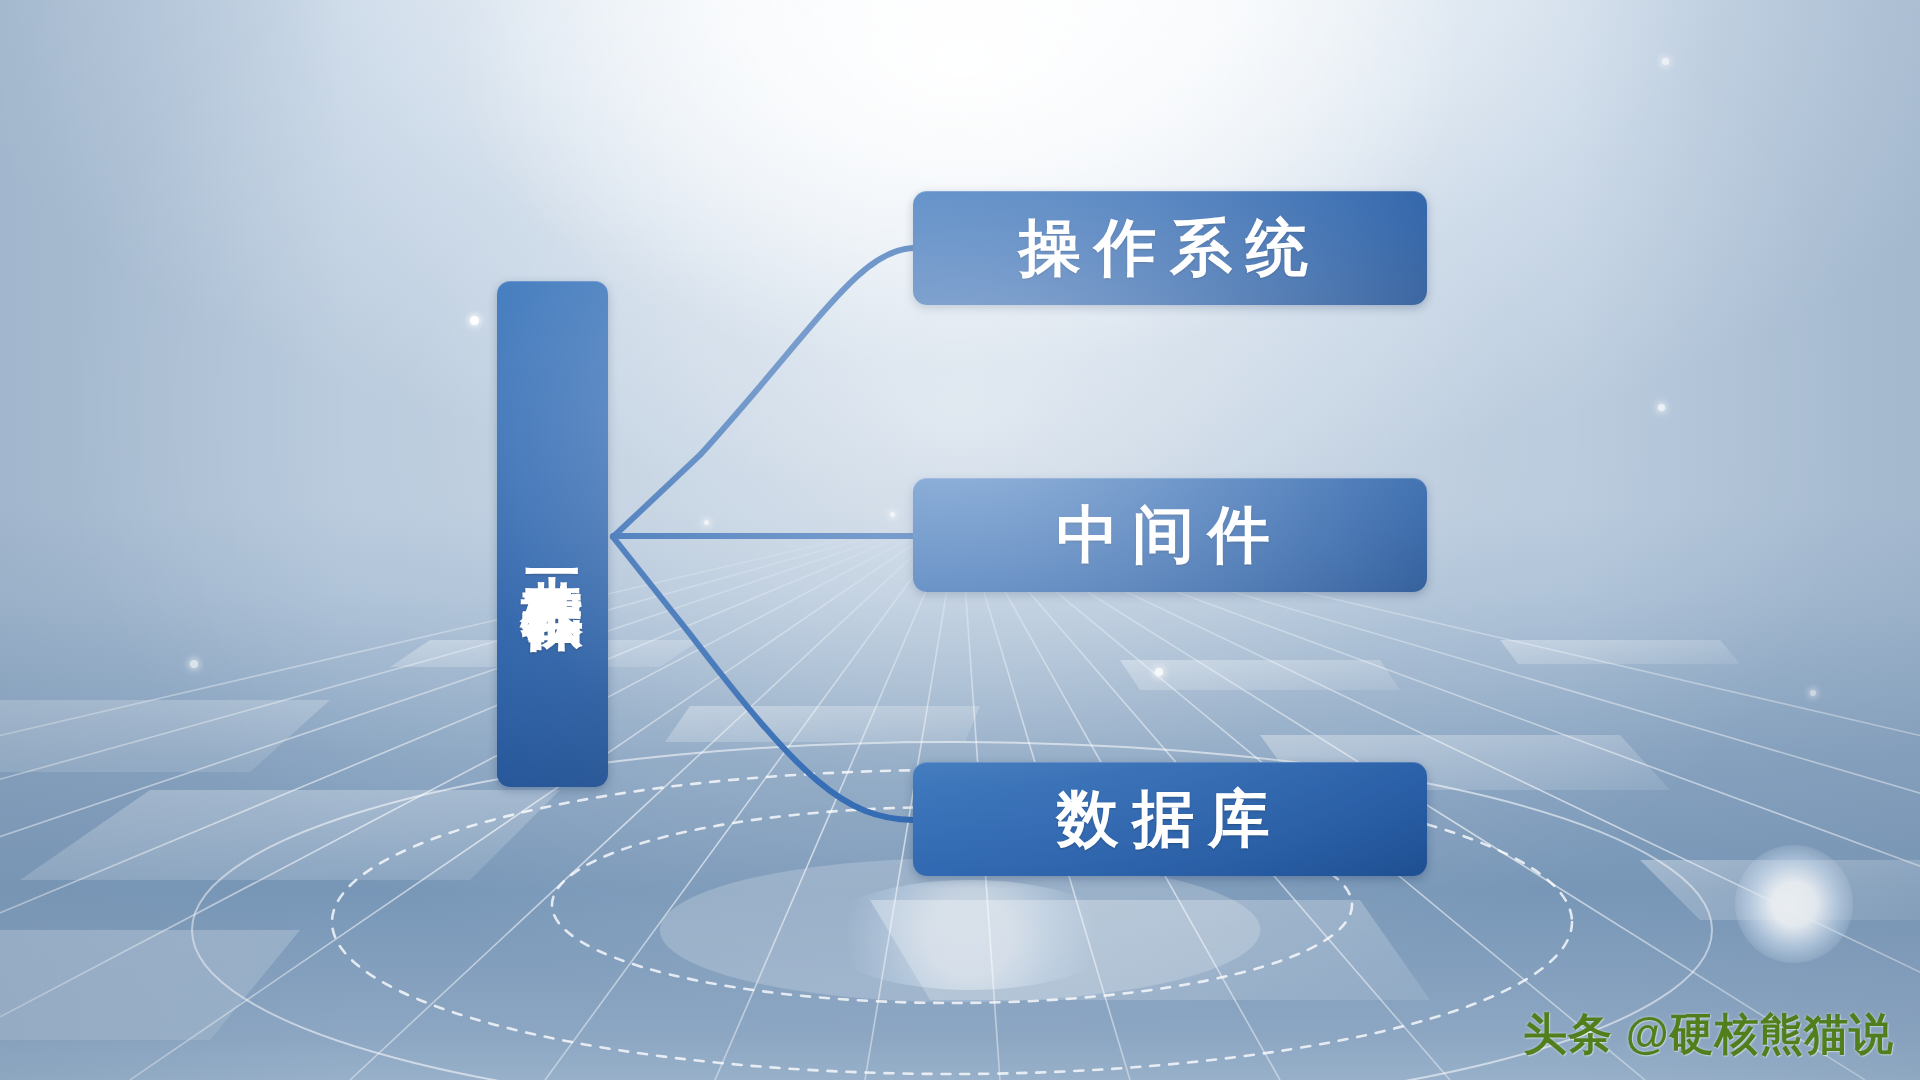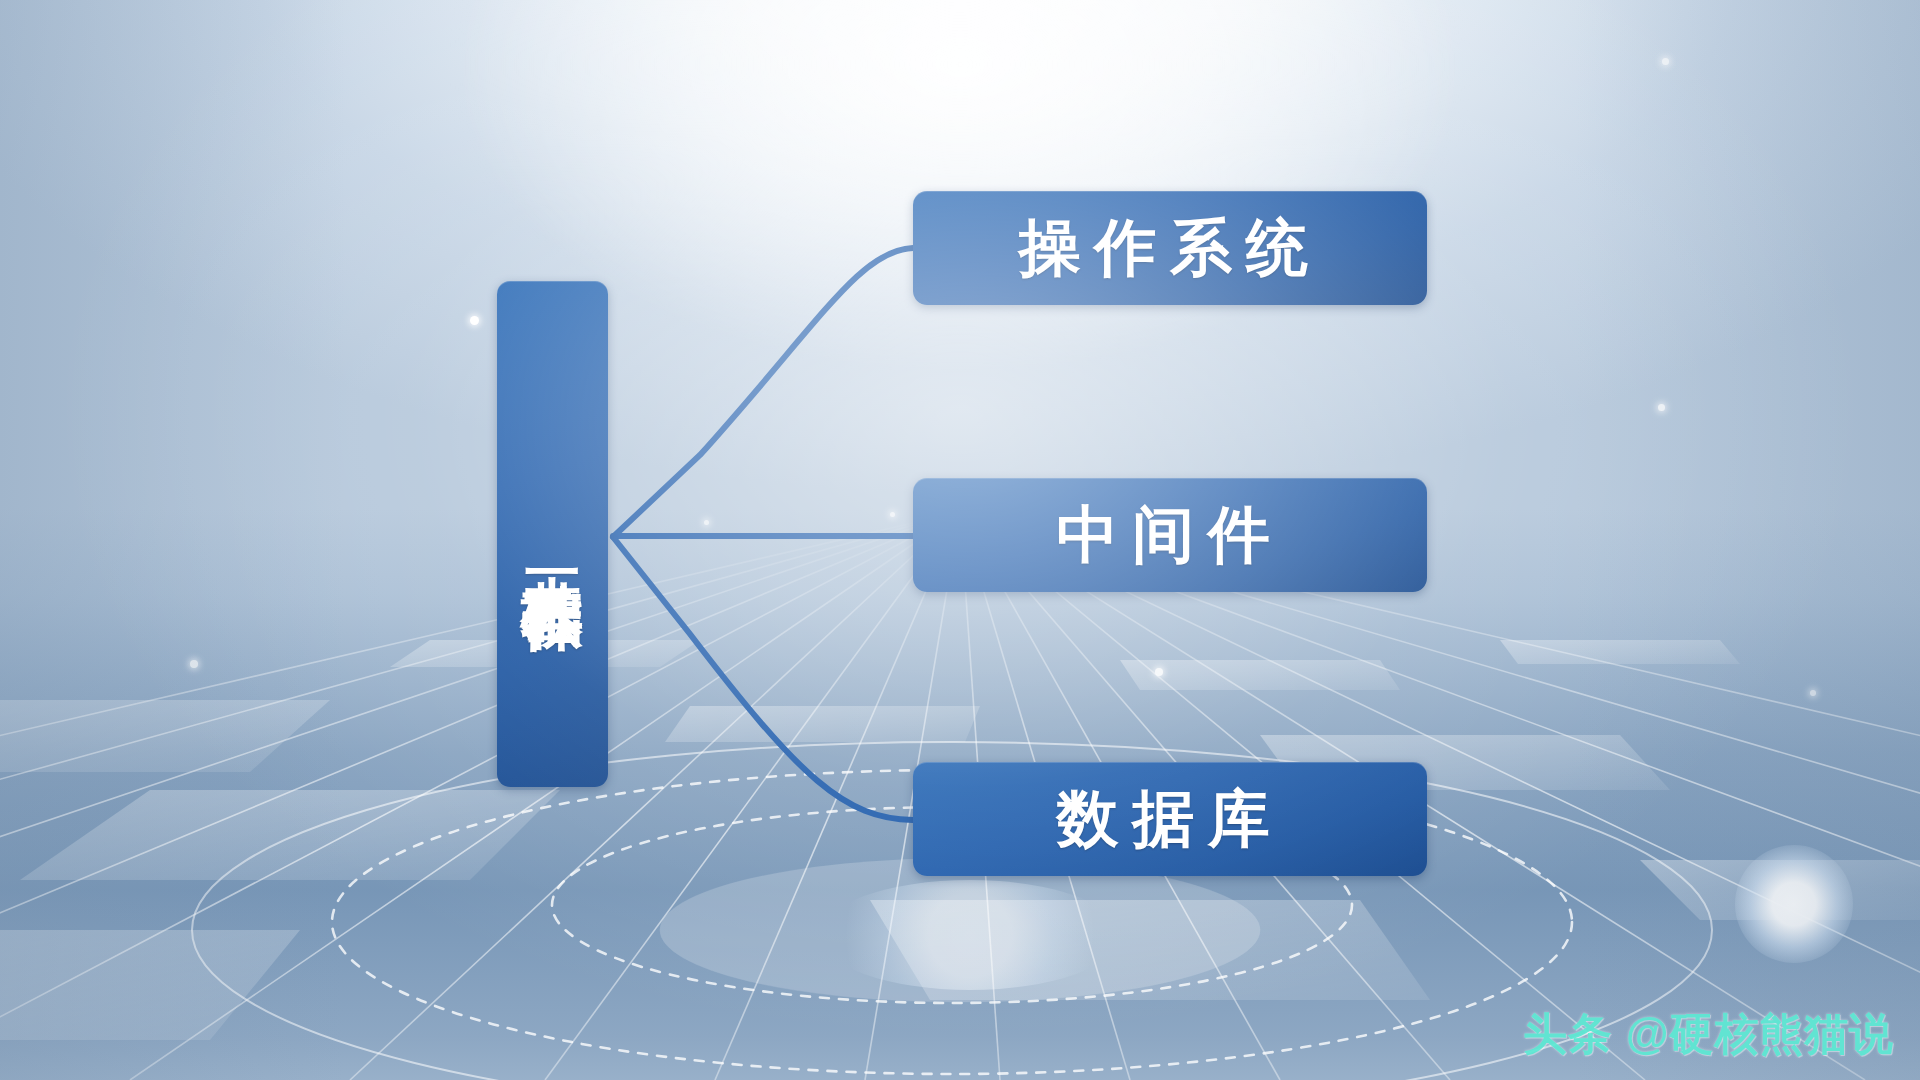--- a/index.html
+++ b/index.html
@@ -129,21 +129,21 @@
   #node-leaf-1 { top: 478px; }
   #node-leaf-2 { top: 762px; }
 
   
   #watermark {
     position: absolute;
     right: 26px;
     bottom: 16px;
     font-size: 44px;
     font-weight: 700;
-    color: #5eead4;
+    color: #4d7c0f;
     letter-spacing: 0.02em;
     text-shadow:
        0 0 3px rgba(255,255,255,0.55),
        1px 1px 0 rgba(255,255,255,0.35);
     white-space: nowrap;
     opacity: 0.92;
   }
 </style>
 </head>
 <body>

